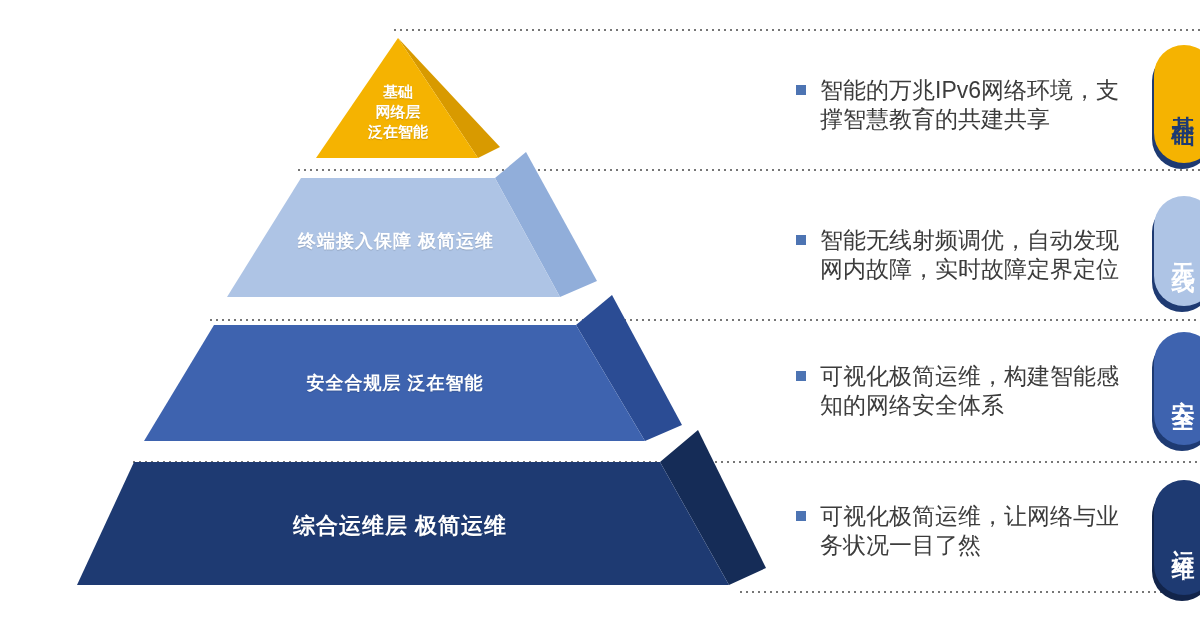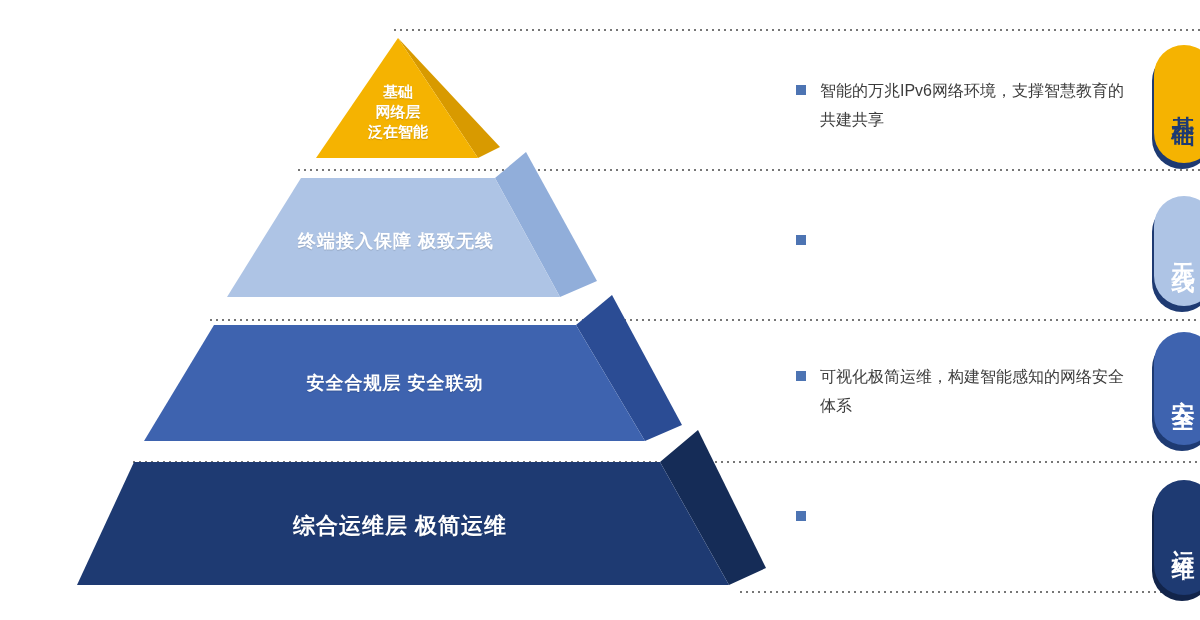--- a/index.html
+++ b/index.html
@@ -46,21 +46,21 @@
     align-items: flex-start;
   }
   .bullet-square {
     flex: 0 0 10px;
     width: 10px;
     height: 10px;
     background: #4d74b3;
     margin-top: 9px;
   }
   .bullet-text {
-    font-size: 16px;
+    font-size: 23px;
     line-height: 29px;
     color: #3c3c3c;
     width: 312px;
   }
   .b1 { top: 76px; }
   .b2 { top: 226px; }
   .b3 { top: 362px; }
   .b4 { top: 502px; }
 
   .pill {
@@ -109,37 +109,39 @@
 
     <polygon points="350,38 430,158 452,147" fill="#D89A00"></polygon>
     <polygon points="350,38 268,158 430,158" fill="#F5B301"></polygon>
   </svg>
 
   <div class="layer-label label-1">
     <span>基础</span>
     <span>网络层</span>
     <span>泛在智能</span>
   </div>
-  <div class="layer-label label-2">终端接入保障 极致无线</div>
-  <div class="layer-label label-3">安全合规层 安全联动</div>
+  <div class="layer-label label-2">终端接入保障 极简运维</div>
+  <div class="layer-label label-3">安全合规层 泛在智能</div>
   <div class="layer-label label-4">综合运维层 极简运维</div>
 
   <div class="bullet-item b1">
     <span class="bullet-square"></span>
     <span class="bullet-text">智能的万兆IPv6网络环境，支撑智慧教育的共建共享</span>
   </div>
   <div class="bullet-item b2">
     <span class="bullet-square"></span>
+    <span class="bullet-text">智能无线射频调优，自动发现网内故障，实时故障定界定位</span>
   </div>
   <div class="bullet-item b3">
     <span class="bullet-square"></span>
     <span class="bullet-text">可视化极简运维，构建智能感知的网络安全体系</span>
   </div>
   <div class="bullet-item b4">
     <span class="bullet-square"></span>
+    <span class="bullet-text">可视化极简运维，让网络与业务状况一目了然</span>
   </div>
 
   <div class="pill pill-1">
     <span>基础</span>
   </div>
   <div class="pill pill-2">
     <span>无线</span>
   </div>
   <div class="pill pill-3">
     <span>安全</span>

